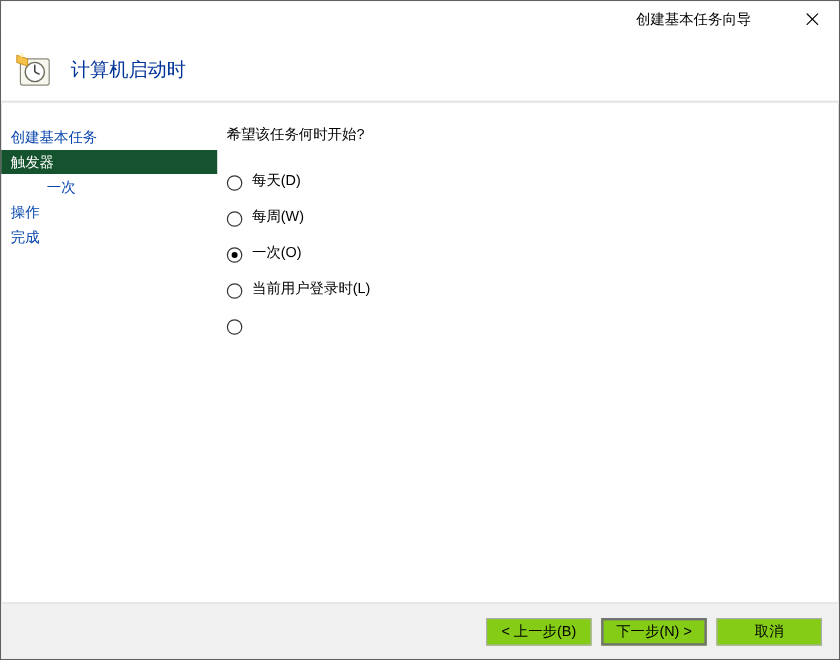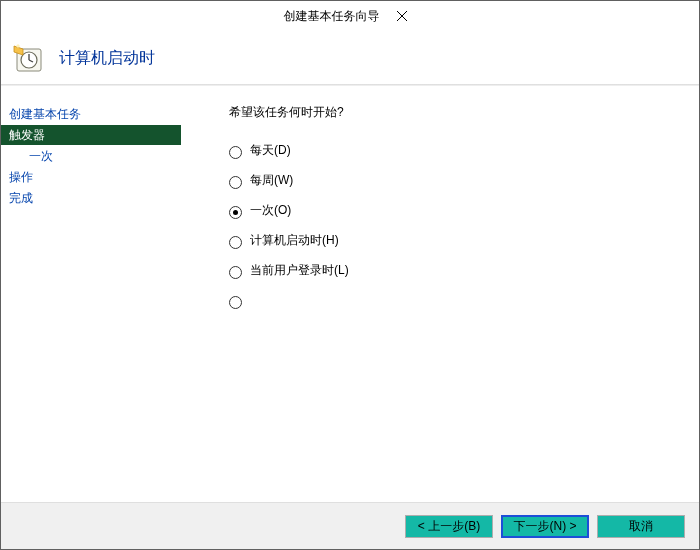--- a/index.html
+++ b/index.html
@@ -20,23 +20,24 @@
     box-sizing: border-box;
     display: flex;
     flex-direction: column;
     background: #fff;
   }
   
   .titlebar {
     height: 30px;
     display: flex;
     align-items: center;
-    justify-content: center;
+    justify-content: flex-end;
     padding-left: 8px;
     background: #fff;
+    gap: 28px;
   }
   .titlebar .title {
     font-size: 12px;
   }
   .close-btn {
     width: 45px;
     height: 30px;
     display: flex;
     align-items: center;
     justify-content: center;
@@ -71,37 +72,36 @@
     right: 0;
     bottom: 0;
     height: 2px;
     background: linear-gradient(to bottom, #d8d8d8 0%, #f5f5f5 100%);
   }
   
   .body {
     flex: 1;
     display: flex;
     position: relative;
-    gap: 40px;
   }
   .sidebar {
     width: 180px;
     padding-top: 18px;
     box-sizing: border-box;
   }
   .nav-item {
     height: 20px;
     line-height: 20px;
     padding-left: 8px;
     color: #0645ad;
     cursor: pointer;
     margin-bottom: 1px;
   }
   .nav-item.indent {
-    padding-left: 28px;
+    padding-left: 38px;
   }
   .nav-item.selected {
     background: #14532d;
     color: #fff;
   }
   .content {
     flex: 1;
     padding-top: 18px;
     padding-left: 8px;
   }
@@ -144,29 +144,29 @@
     padding-right: 14px;
     gap: 8px;
     border-top: 1px solid #dfdfdf;
     background: #f0f0f0;
   }
   .btn {
     min-width: 88px;
     height: 23px;
     line-height: 21px;
     text-align: center;
-    background: #14b8a6;
+    background: #84cc16;
     border: 1px solid #adadad;
     box-sizing: border-box;
     cursor: pointer;
     font-size: 12px;
     padding: 0 10px;
   }
   .btn.default {
-    border: 2px solid #1d4ed8;
+    border: 2px solid #737373;
     line-height: 19px;
   }
 </style>
 </head>
 <body>
 
 <div class="window">
 
   <div class="titlebar">
     <span class="title">创建基本任务向导</span>
@@ -215,24 +215,20 @@
           <div class="radio-row">
             <span class="radio"></span>
             <span>每周(W)</span>
           </div>
           <div class="radio-row">
             <span class="radio checked"></span>
             <span>一次(O)</span>
           </div>
           <div class="radio-row">
             <span class="radio"></span>
-            <span>计算机启动时(H)</span>
-          </div>
-          <div class="radio-row">
-            <span class="radio"></span>
             <span>当前用户登录时(L)</span>
           </div>
           <div class="radio-row">
             <span class="radio"></span>
           </div>
         </div>
     </div>
 
   </div>
 

